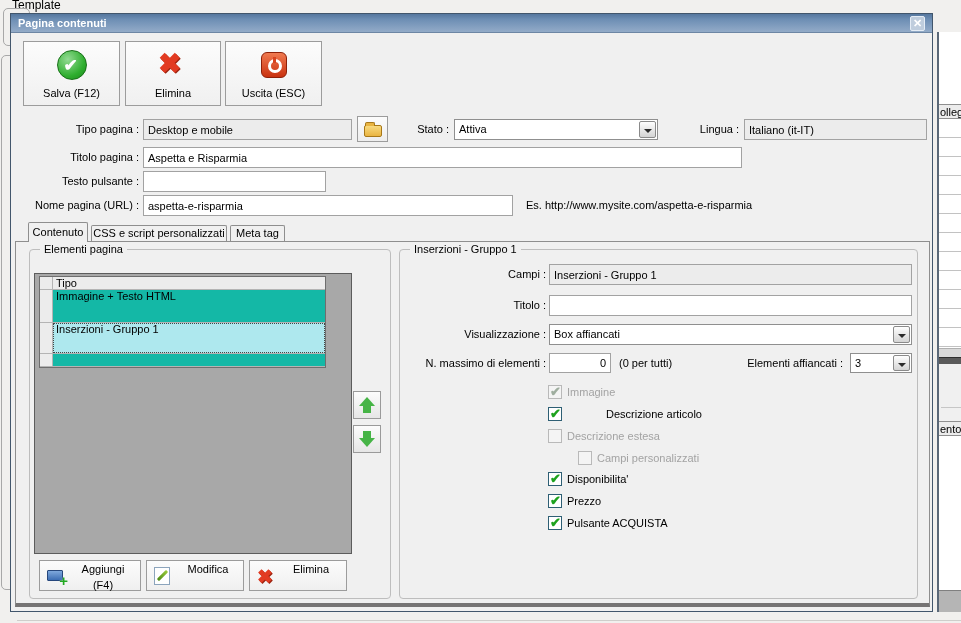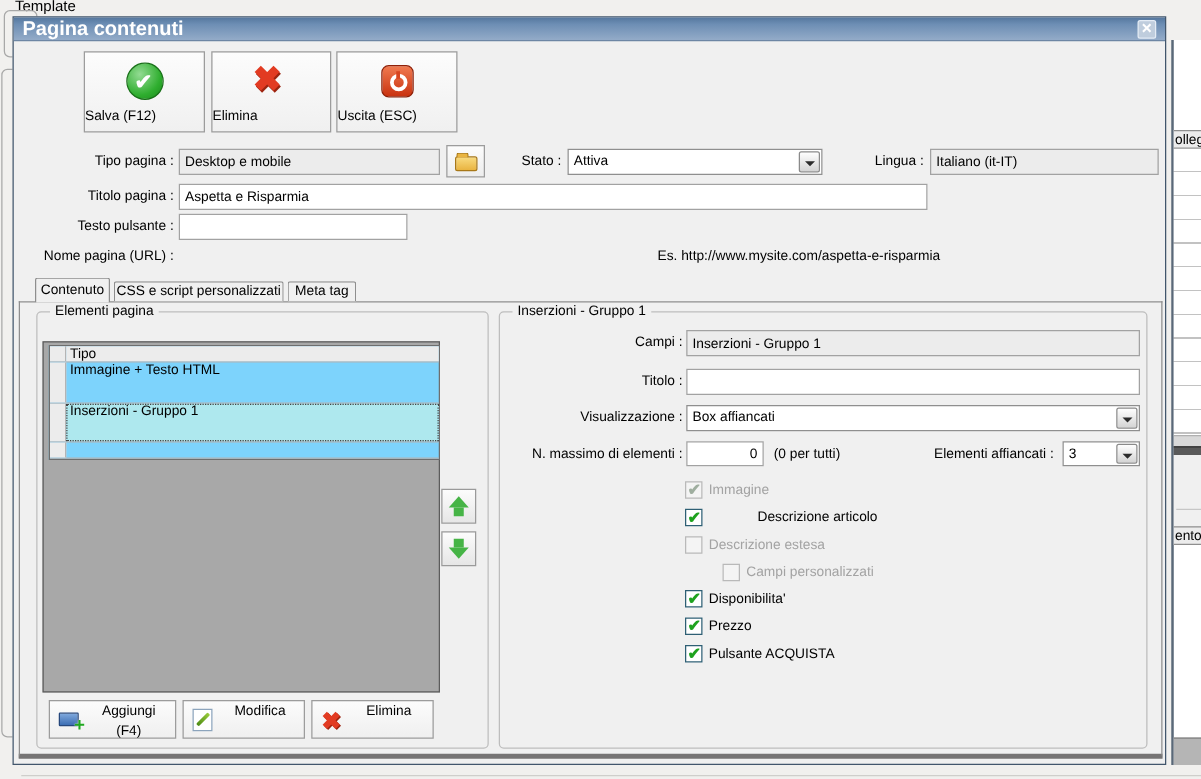--- a/index.html
+++ b/index.html
@@ -29,30 +29,30 @@
   .bg-grayblock { position:absolute; left:0; top:558px; width:100%; height:22px; background:#b5b5b5; border-top:1px solid #808080; }
   .bg-bottomline { left:17px; top:620px; width:944px; height:1px; background:#cfcecb; }
 
   
   .dialog { left:10px; top:13px; width:923px; height:599px;
     background:#f0f0f0; border:1px solid #42566c; z-index:5; }
   .titlebar { position:absolute; left:0; top:0; width:100%; height:19px;
     background:linear-gradient(180deg, #55779e 0%, #6d8eb4 30%, #93abc8 100%);
     border-bottom:1px solid #6d86a4; }
   .titlebar .t-text { position:absolute; left:7px; top:0; line-height:19px;
-    color:#fff; font-weight:bold; font-size:16px; }
+    color:#fff; font-weight:bold; font-size:11px; }
   .close-btn { position:absolute; right:7px; top:2px; width:15px; height:15px;
     background:#bfcddd; border:1px solid #e4ecf5; border-radius:2px;
     color:#fff; font-weight:bold; font-size:11px; text-align:center; line-height:13px; cursor:default; }
   .close-btn::after { content:"✕"; }
 
   
   .tool-btn { position:absolute; top:27px; height:65px;
     background:linear-gradient(#fcfcfc,#f0f0f0); border:1px solid #9c9c9c;
-    text-align:left;margin-left:44px; }
+    text-align:center; }
   .tool-btn .t-ico { position:absolute; top:8px; left:50%; transform:translateX(-50%); }
   .tool-btn .t-lbl { position:absolute; bottom:6px; width:100%; left:0; }
 
   .ico-save { width:30px; height:30px; border-radius:50%;
     background:radial-gradient(circle at 35% 30%, #93db93, #2fae2f 62%, #1b881b);
     border:1px solid #187018; position:relative; }
   .ico-save::after { content:"✔"; position:absolute; left:6px; top:4px;
     color:#fff; font-size:17px; font-weight:bold; }
   .ico-bigx { width:32px; height:30px; position:relative; }
   .ico-bigx::after { content:"✖"; position:absolute; left:1px; top:-3px;
@@ -91,21 +91,21 @@
   .tab.inactive { top:211px; height:16px; line-height:15px; }
   .tab-panel { position:absolute; left:4px; top:227px; width:915px; height:366px;
     background:#f0f0f0; border:1px solid #8e8e8e; border-bottom:4px solid #767474; }
 
   
   .groupbox { position:absolute; border:1px solid #bdbdbd; border-radius:4px; }
   .legend { position:absolute; top:-7px; background:#f0f0f0; padding:0 4px; white-space:nowrap; }
 
   
   .list-holder { position:absolute; background:#a8a8a8; border:1px solid #5c5c5c; }
-  .list-table { position:absolute; background:#7dd3fc; border:1px solid #6e6e6e; width:313px; }
+  .list-table { position:absolute; background:#14b8a6; border:1px solid #6e6e6e; width:287px; }
   .t-row { display:flex; border-bottom:1px solid #b4b4b4; }
   .t-row:last-child { border-bottom:1px solid #b4b4b4; }
   .t-gut { width:13px; background:#ececec; border-right:1px solid #b4b4b4; flex:none; }
   .t-cell { flex:1; padding:0 3px; overflow:hidden; white-space:nowrap; }
   .t-head { height:13px; }
   .t-head .t-gut { background:#ececec; }
   .t-head .t-cell { background:#ececec; line-height:13px; }
   .t-row.selected .t-cell { background:#aee8ee; outline:1px dotted #444; outline-offset:-1px; }
 
   
@@ -196,20 +196,21 @@
   <span class="lbl" style="left:640px;top:109px;width:88px;">Lingua :</span>
   <input class="tb ro" style="left: 733px; top: 105px; width: 183px;" readonly="" value="Italiano (it-IT)">
 
   <span class="lbl" style="left:8px;top:137px;width:120px;">Titolo pagina :</span>
   <input class="tb" style="left: 132px; top: 133px; width: 599px;" value="Aspetta e Risparmia">
 
   <span class="lbl" style="left:8px;top:161px;width:120px;">Testo pulsante :</span>
   <input class="tb" style="left: 132px; top: 157px; width: 183px;" value="">
 
   <span class="lbl" style="left:8px;top:185px;width:120px;">Nome pagina (URL) :</span>
+  <input class="tb" style="left: 132px; top: 181px; width: 370px;" value="aspetta-e-risparmia">
   <span class="lbl-l" style="left:515px;top:185px;">Es. http://www.mysite.com/aspetta-e-risparmia</span>
 
   <div class="tab active" style="left:17px;width:60px;">Contenuto</div>
   <div class="tab inactive" style="left:80px;width:136px;">CSS e script personalizzati</div>
   <div class="tab inactive" style="left:219px;width:55px;">Meta tag</div>
   <div class="tab-panel"></div>
 
   <div class="groupbox" style="left:18px;top:235px;width:362px;height:350px;">
     <span class="legend" style="left:10px;">Elementi pagina</span>
   </div>

